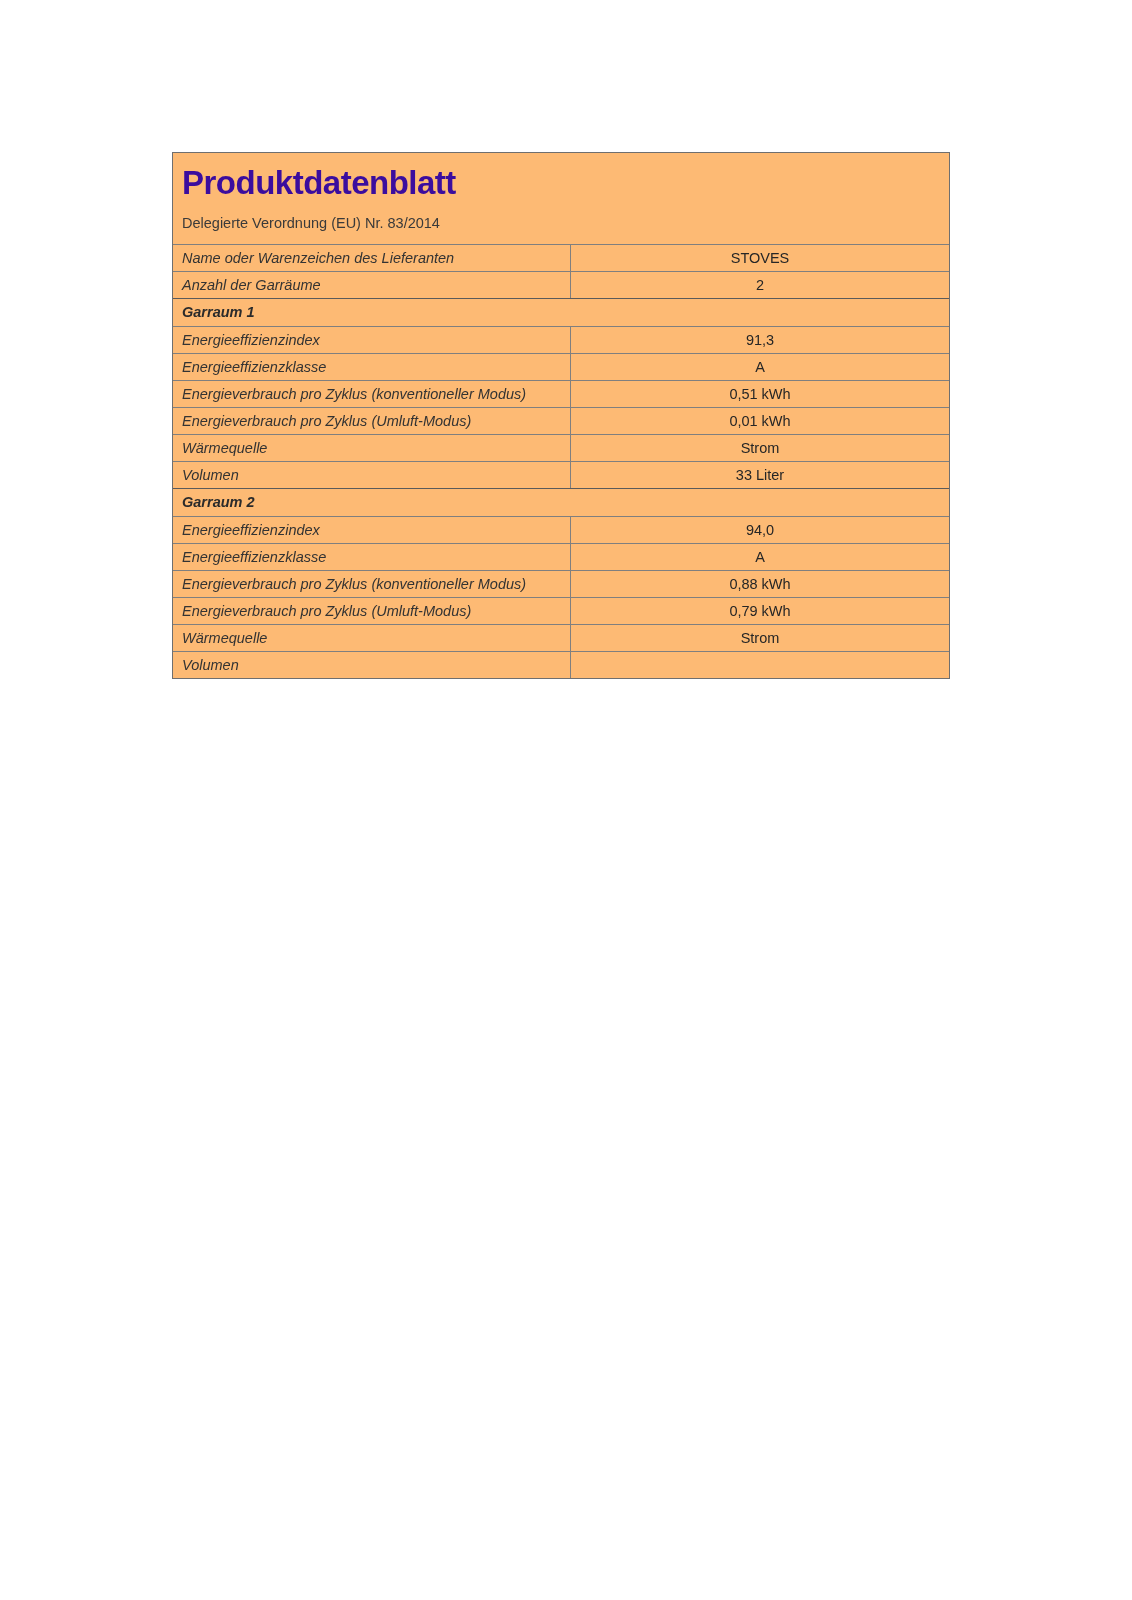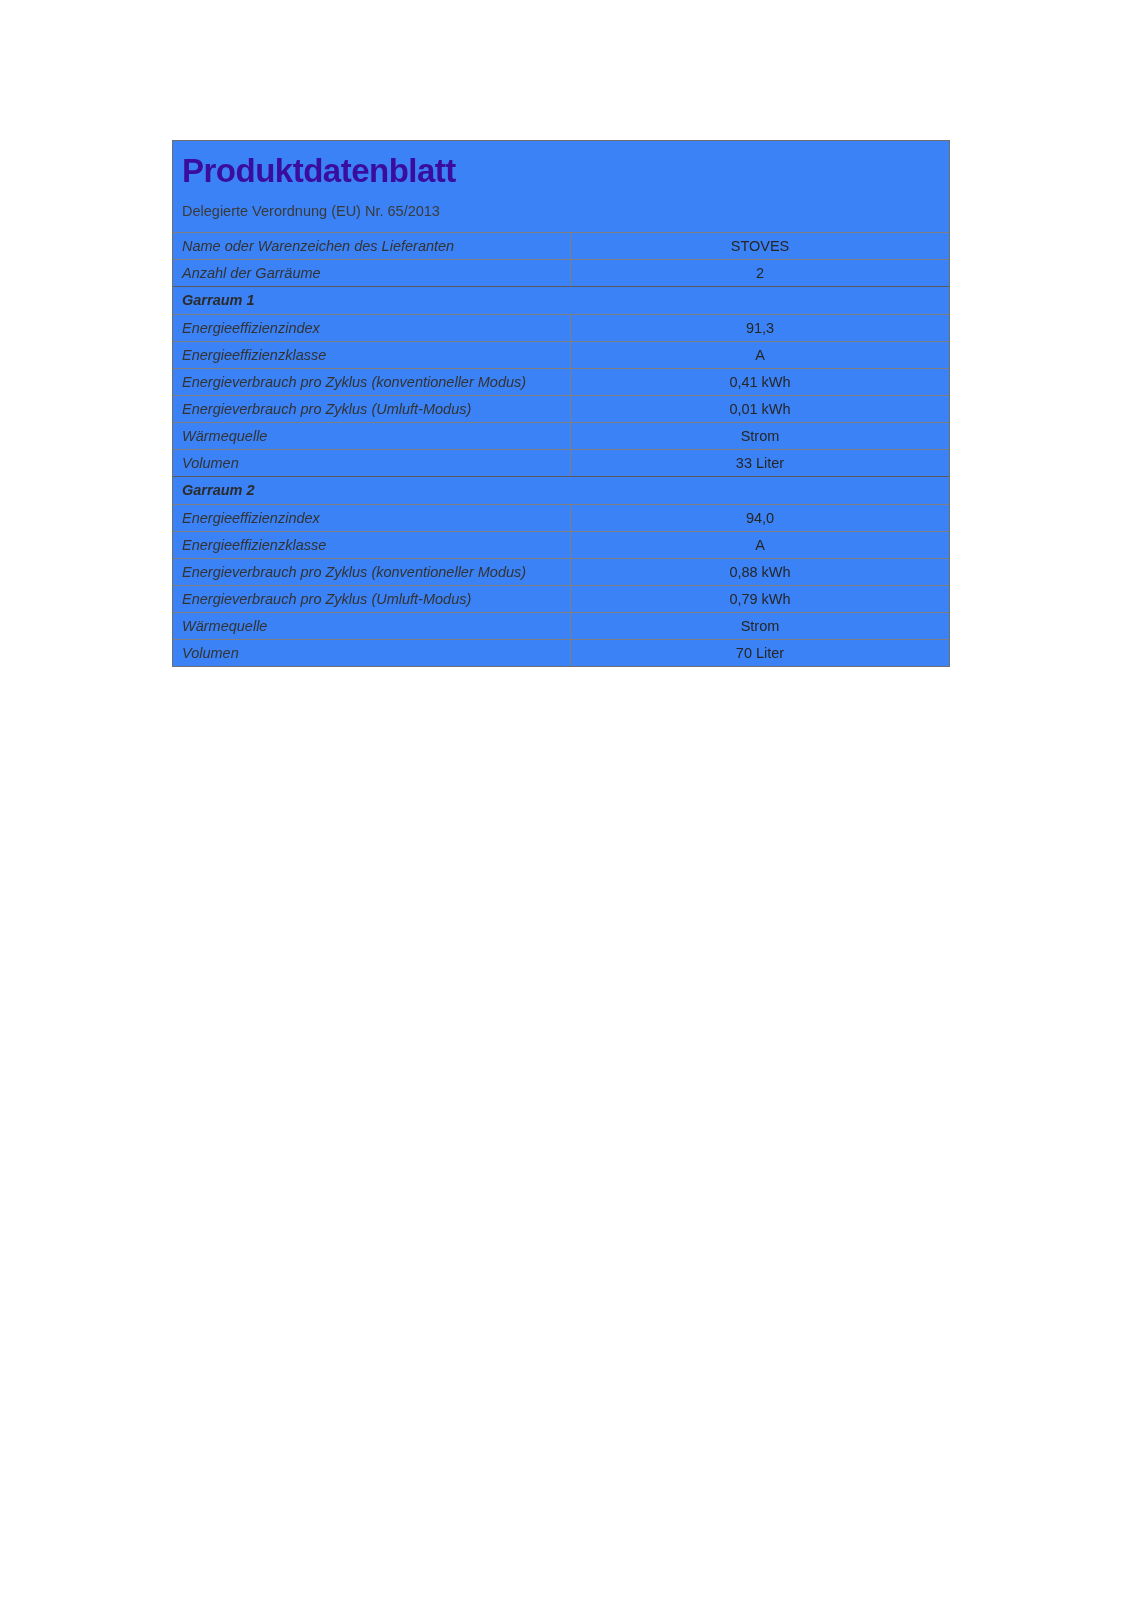--- a/index.html
+++ b/index.html
@@ -12,23 +12,23 @@
   .canvas {
     position: relative;
     width: 1132px;
     height: 1600px;
     background: #ffffff;
     overflow: hidden;
   }
   .doc {
     position: absolute;
     left: 172px;
-    top: 140px;
+    top: 152px;
     width: 778px;
-    background: #3b82f6;
+    background: #fdba74;
     border: 1px solid #6f6f6f;
   }
   .doc-header {
     padding: 11px 10px 13px 9px;
   }
   .doc-title {
     font-size: 33px;
     line-height: 1.15;
     font-weight: bold;
     color: #3b0d9e;
@@ -81,21 +81,21 @@
   }
 </style>
 </head>
 <body>
 
 <div class="canvas">
   <div class="doc">
 
     <div class="doc-header">
       <div class="doc-title">Produktdatenblatt</div>
-      <div class="doc-subtitle">Delegierte Verordnung (EU) Nr. 65/2013</div>
+      <div class="doc-subtitle">Delegierte Verordnung (EU) Nr. 83/2014</div>
     </div>
 
     <div class="spec-table">
 
       <div class="row">
         <div class="cell label">Name oder Warenzeichen des Lieferanten</div>
         <div class="cell value">STOVES</div>
       </div>
 
 
@@ -113,21 +113,21 @@
         <div class="cell value">91,3</div>
       </div>
 
       <div class="row">
         <div class="cell label">Energieeffizienzklasse</div>
         <div class="cell value">A</div>
       </div>
 
       <div class="row">
         <div class="cell label">Energieverbrauch pro Zyklus (konventioneller Modus)</div>
-        <div class="cell value">0,41 kWh</div>
+        <div class="cell value">0,51 kWh</div>
       </div>
 
       <div class="row">
         <div class="cell label">Energieverbrauch pro Zyklus (Umluft-Modus)</div>
         <div class="cell value">0,01 kWh</div>
       </div>
 
       <div class="row">
         <div class="cell label">Wärmequelle</div>
         <div class="cell value">Strom</div>
@@ -162,18 +162,17 @@
         <div class="cell value">0,79 kWh</div>
       </div>
 
       <div class="row">
         <div class="cell label">Wärmequelle</div>
         <div class="cell value">Strom</div>
       </div>
 
       <div class="row">
         <div class="cell label">Volumen</div>
-        <div class="cell value">70 Liter</div>
       </div>
 
     </div>
   </div>
 </div>
 
 </body></html>

